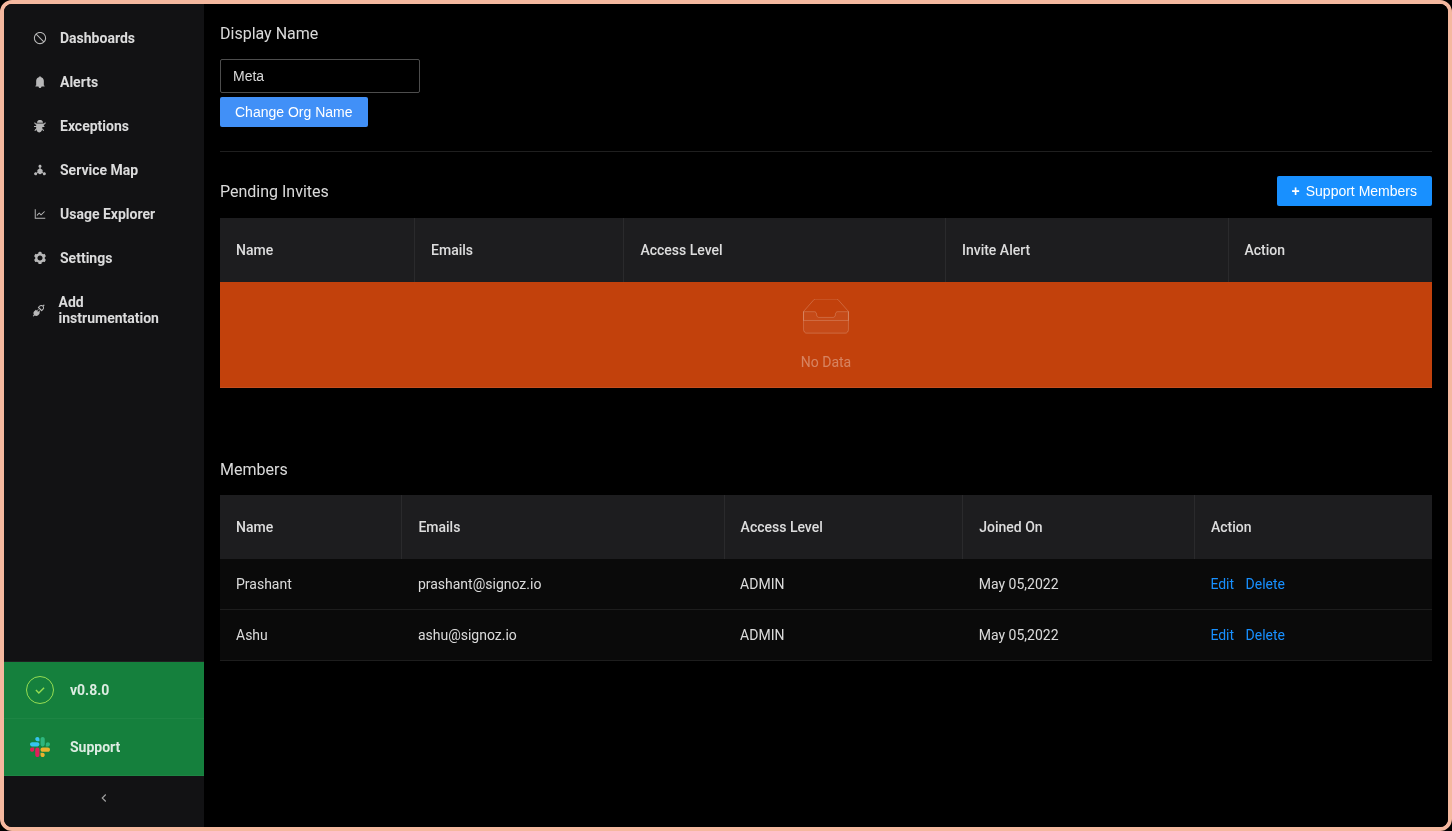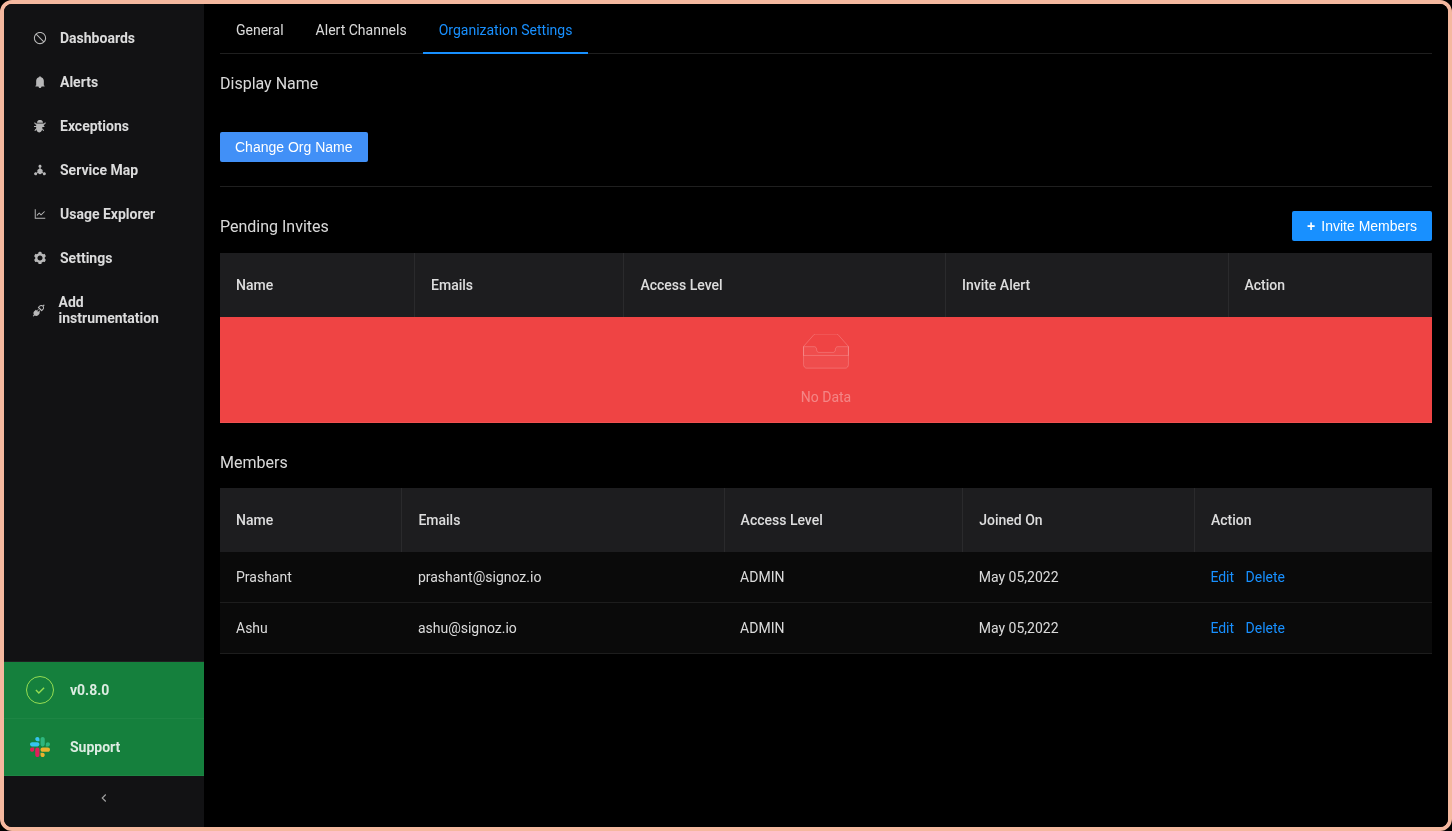--- a/index.html
+++ b/index.html
@@ -174,21 +174,21 @@
     }
     .table tbody td {
       padding: 17px 16px;
       font-size: 14px;
       border-bottom: 1px solid rgba(255,255,255,0.08);
     }
     .empty {
       text-align: center;
       padding: 50px 0;
       color: rgba(255,255,255,0.35);
-      background: #ef4444;
+      background: #c2410c;
     }
     .empty-icon {
       margin-bottom: 12px;
       color: rgba(255,255,255,0.2);
     }
     .link {
       color: #1890ff;
       cursor: pointer;
       margin-right: 8px;
       text-align: center;
@@ -285,40 +285,36 @@
         <span>
           <svg width="14" height="14" viewBox="0 0 24 24" fill="none" stroke="currentColor" stroke-width="2">
               <polyline points="15 18 9 12 15 6"></polyline>
             </svg>
         </span>
       </div>
     </div>
   </div>
 
   <div class="main">
-    <div class="tabs">
-      <div class="tab">General</div>
-      <div class="tab">Alert Channels</div>
-      <div class="tab active">Organization Settings</div>
-    </div>
 
     <div class="section">
       <h2 class="section-title">Display Name</h2>
+      <input class="input" value="Meta" style="">
       <br>
       <button class="btn">Change Org Name</button>
     </div>
 
     <hr class="divider">
 
     <div class="section" style="margin-top:12px">
       <div class="section-header-row">
         <h2 class="section-title" style="margin-bottom:0">Pending Invites</h2>
         <button class="btn btn-primary">
           <span class="plus-icon">+</span>
-          <span>Invite Members</span>
+          <span>Support Members</span>
         </button>
       </div>
       <table class="table">
         <thead>
           <tr>
             <th>Name</th>
             <th>Emails</th>
             <th>Access Level</th>
             <th>Invite Alert</th>
             <th>Action</th>
@@ -337,21 +333,21 @@
                     </g>
                   </svg>
               </div>
               <div>No Data</div>
             </td>
           </tr>
         </tbody>
       </table>
     </div>
 
-    <div class="section" style="margin-top:30px">
+    <div class="section" style="margin-top:72px">
       <h2 class="section-title">Members</h2>
       <table class="table">
         <thead>
           <tr>
             <th>Name</th>
             <th>Emails</th>
             <th>Access Level</th>
             <th>Joined On</th>
             <th>Action</th>
           </tr>

